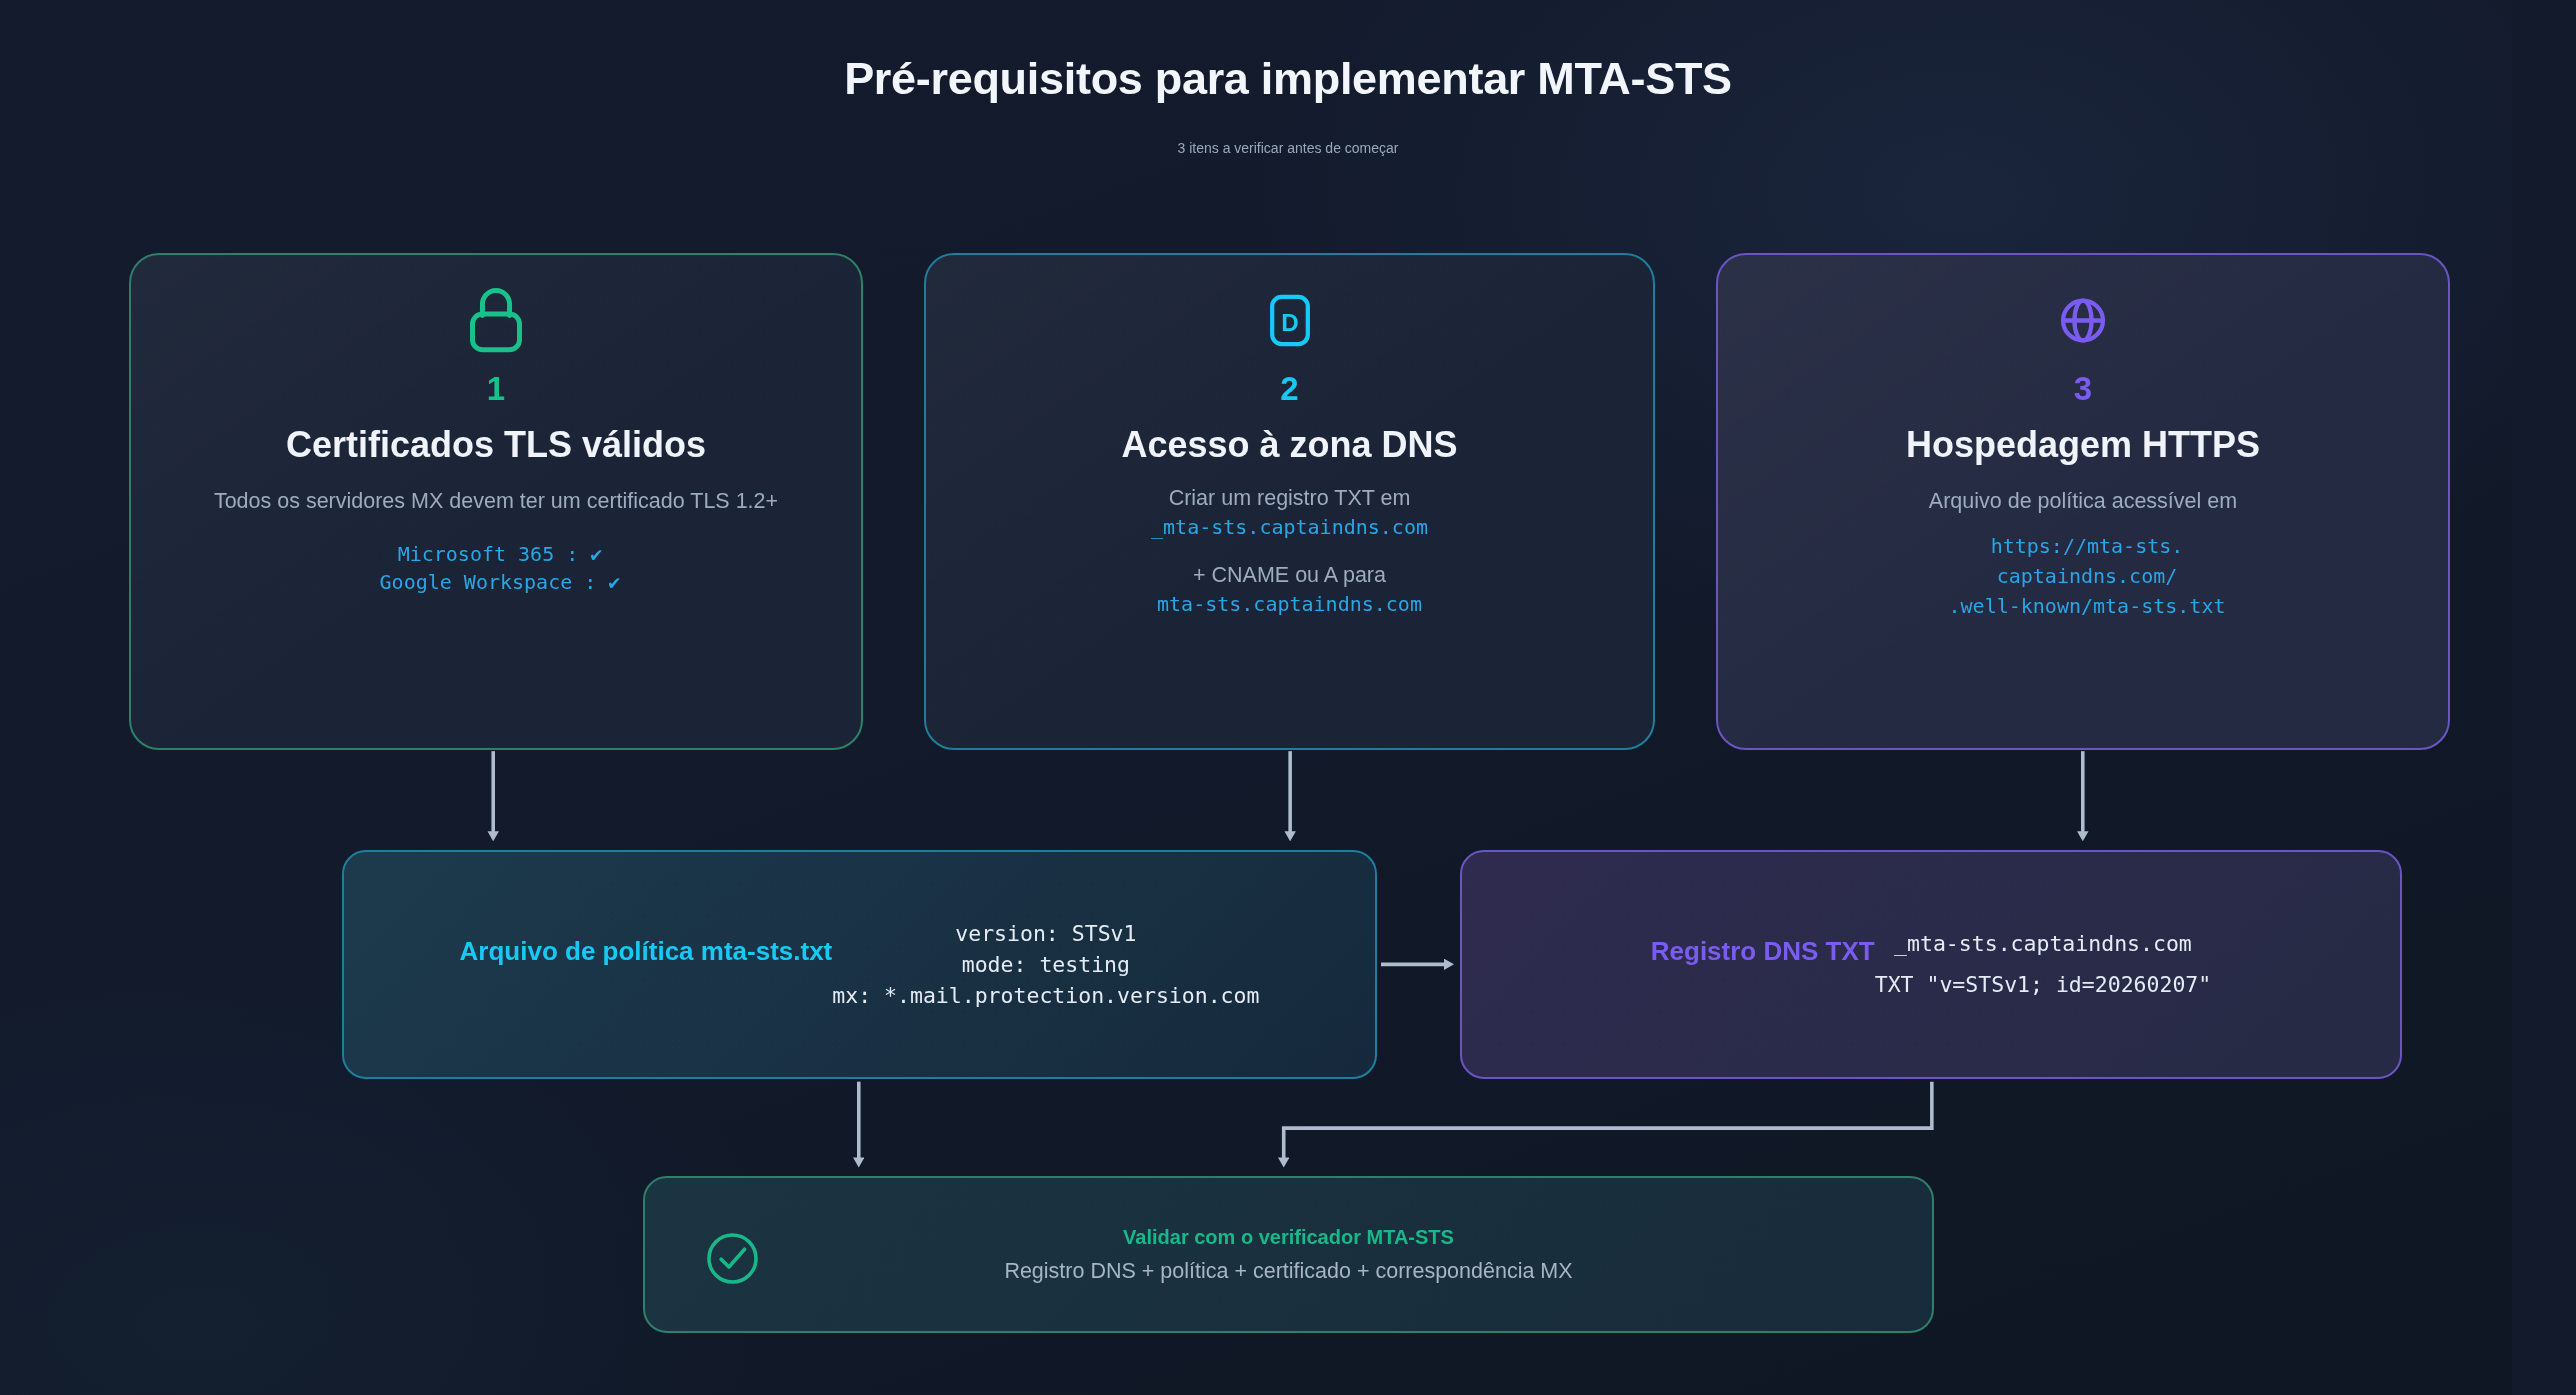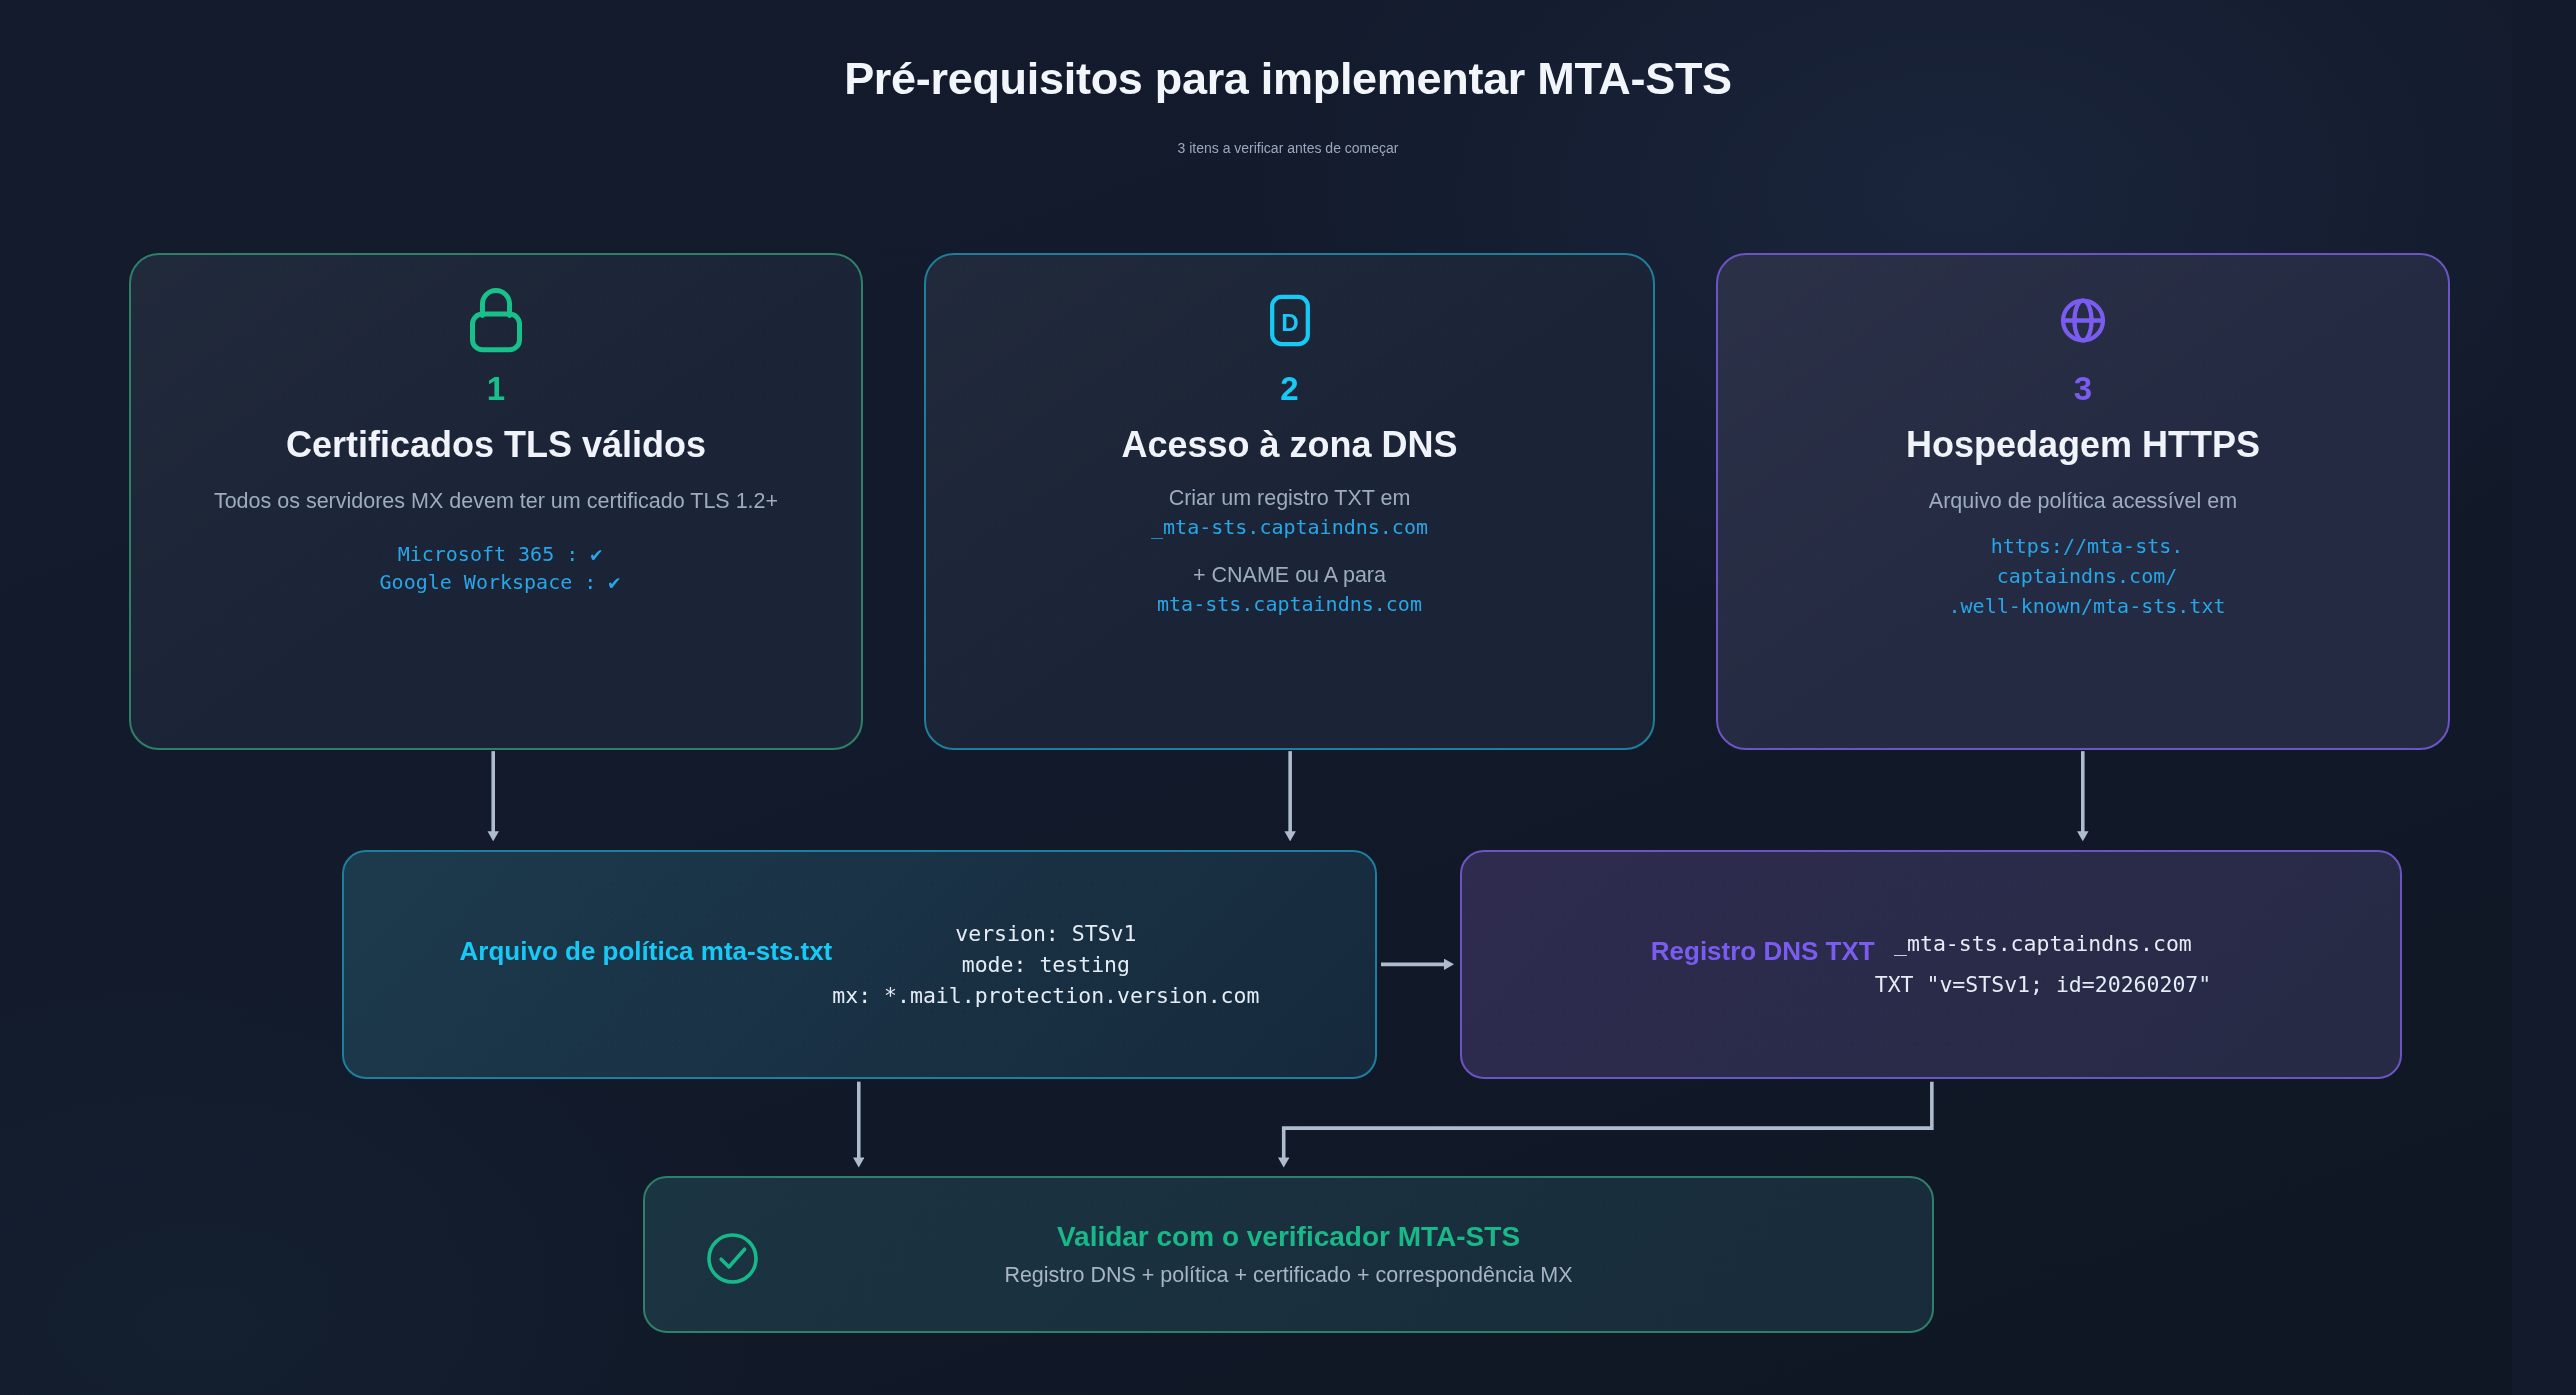--- a/index.html
+++ b/index.html
@@ -131,21 +131,21 @@
     overflow:hidden;
   }
   .validate-box::after{
     content:""; position:absolute; inset:0;
     background-image:radial-gradient(rgba(255,255,255,0.035) 0.7px, transparent 0.7px);
     background-size:6.4px 6.4px; opacity:0.6; pointer-events:none;
   }
   .validate-inner { position:relative; z-index:2; width:100%; height:100%;
     display:flex; flex-direction:column; align-items:center; justify-content:center; }
   .validate-icon { position:absolute; left:59px; top:52px; z-index:3; }
-  .validate-title { font-size:28px; font-weight:bold; color:#18b888; margin-bottom:10px; }
+  .validate-title { font-size:20px; font-weight:bold; color:#18b888; margin-bottom:10px; }
   .validate-sub { font-size:21.5px; color:#a7b5c7; }
 
   
   .conn { position:absolute; z-index:5; }
 </style>
 </head>
 <body>
 
 <div class="stage">
 

